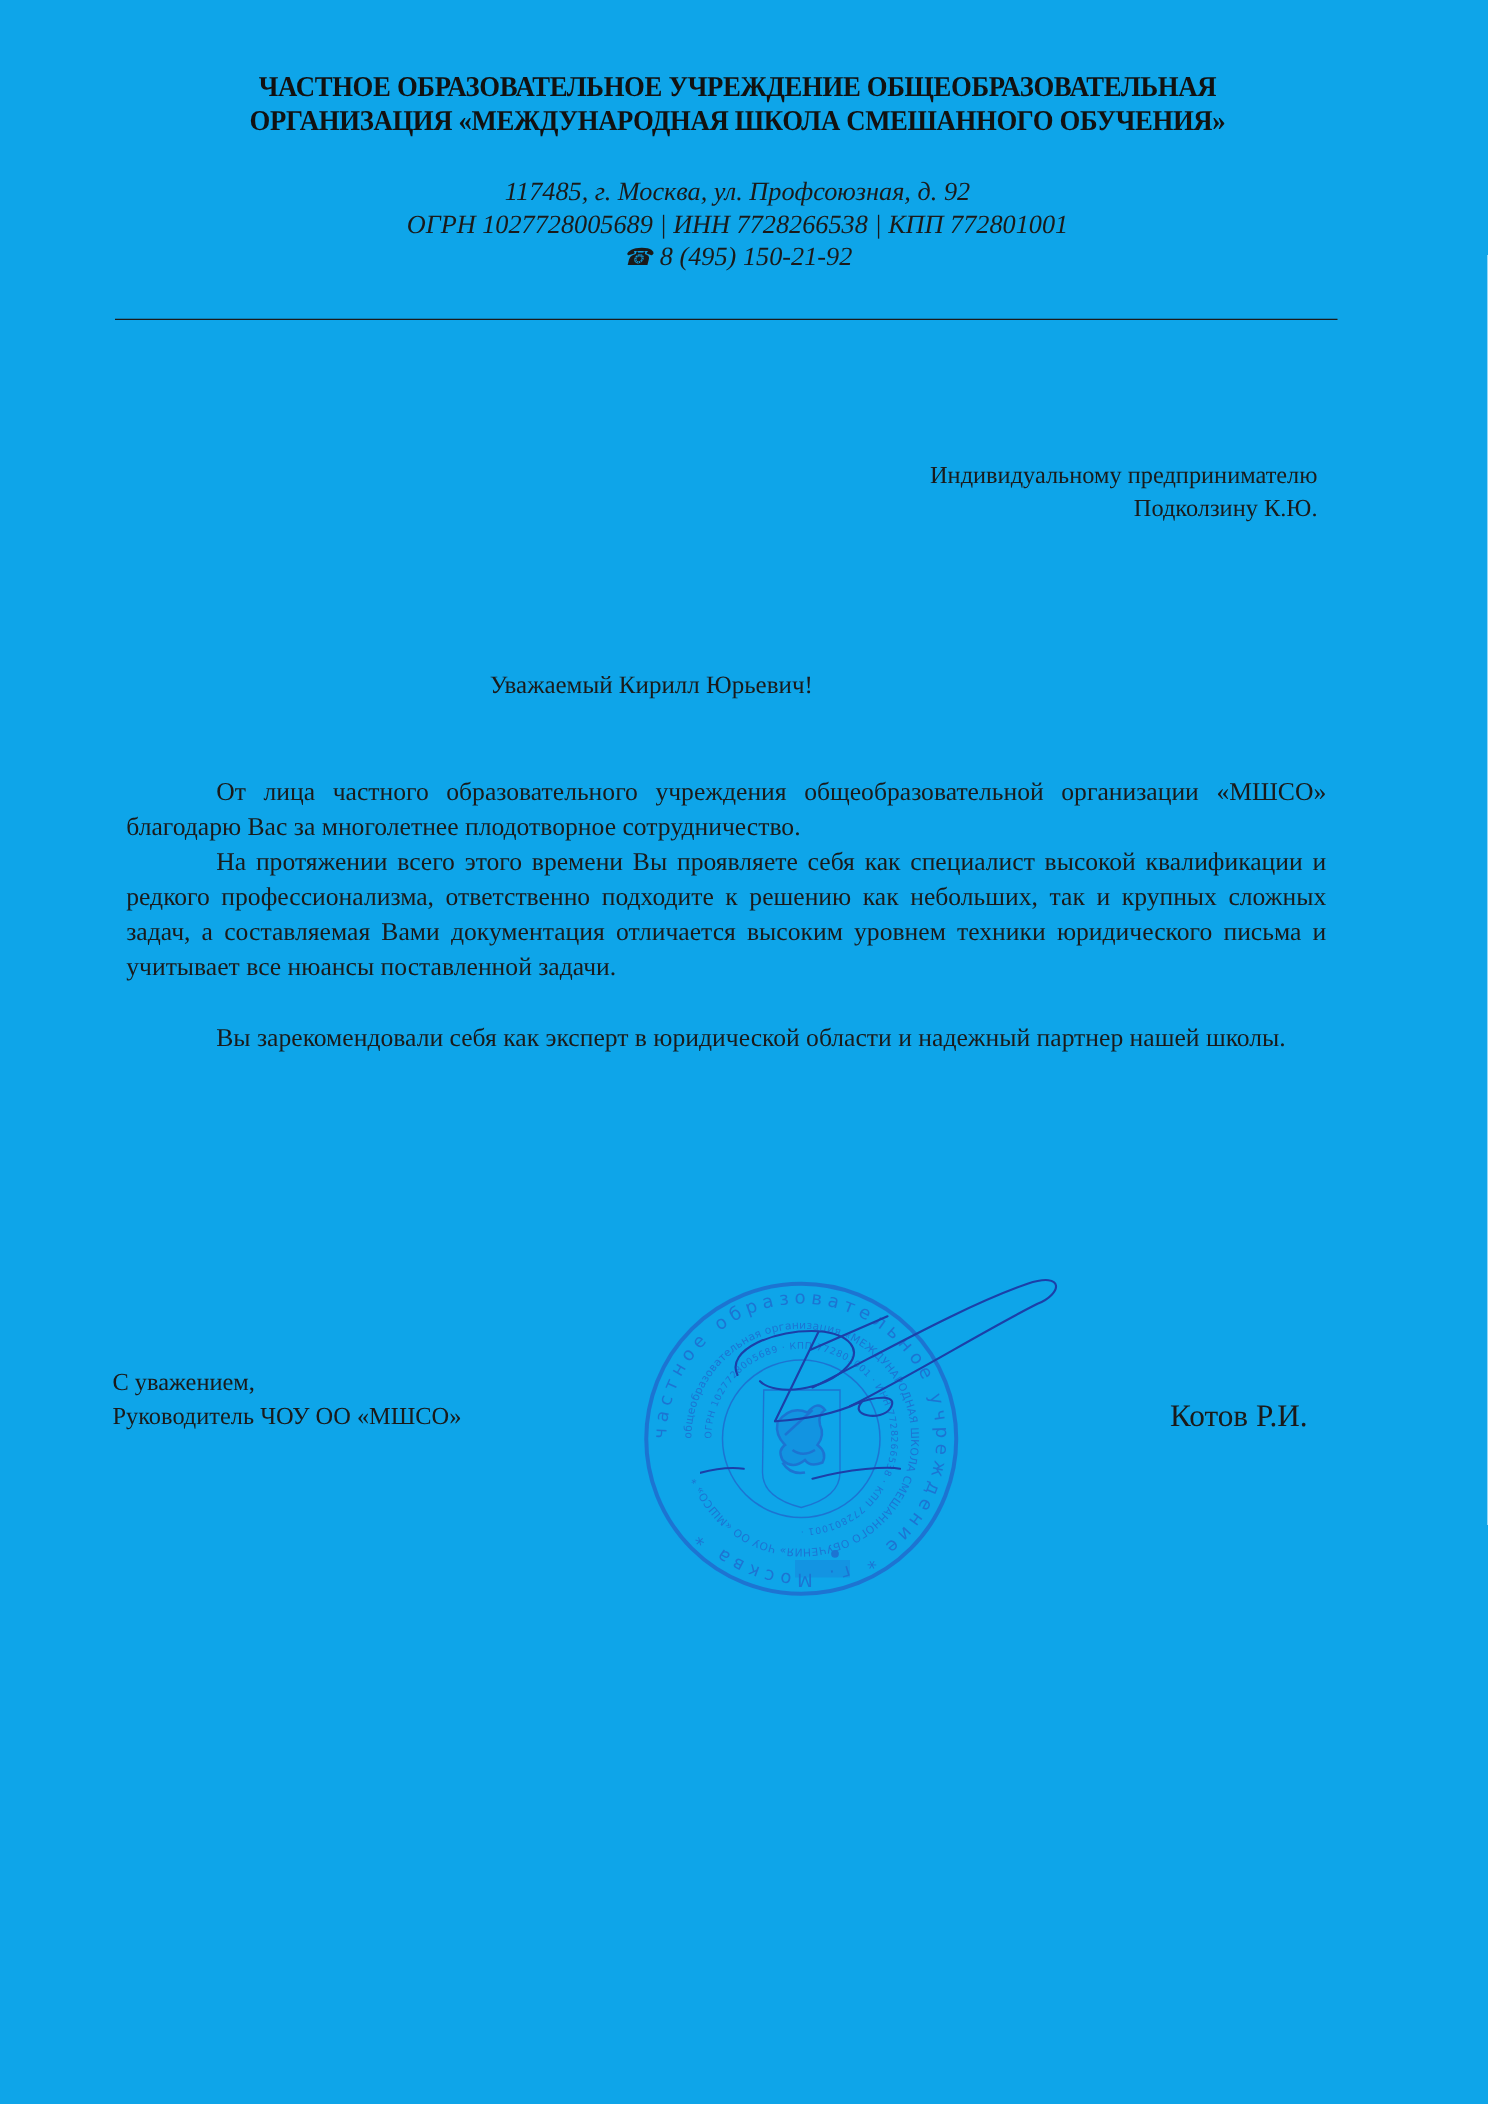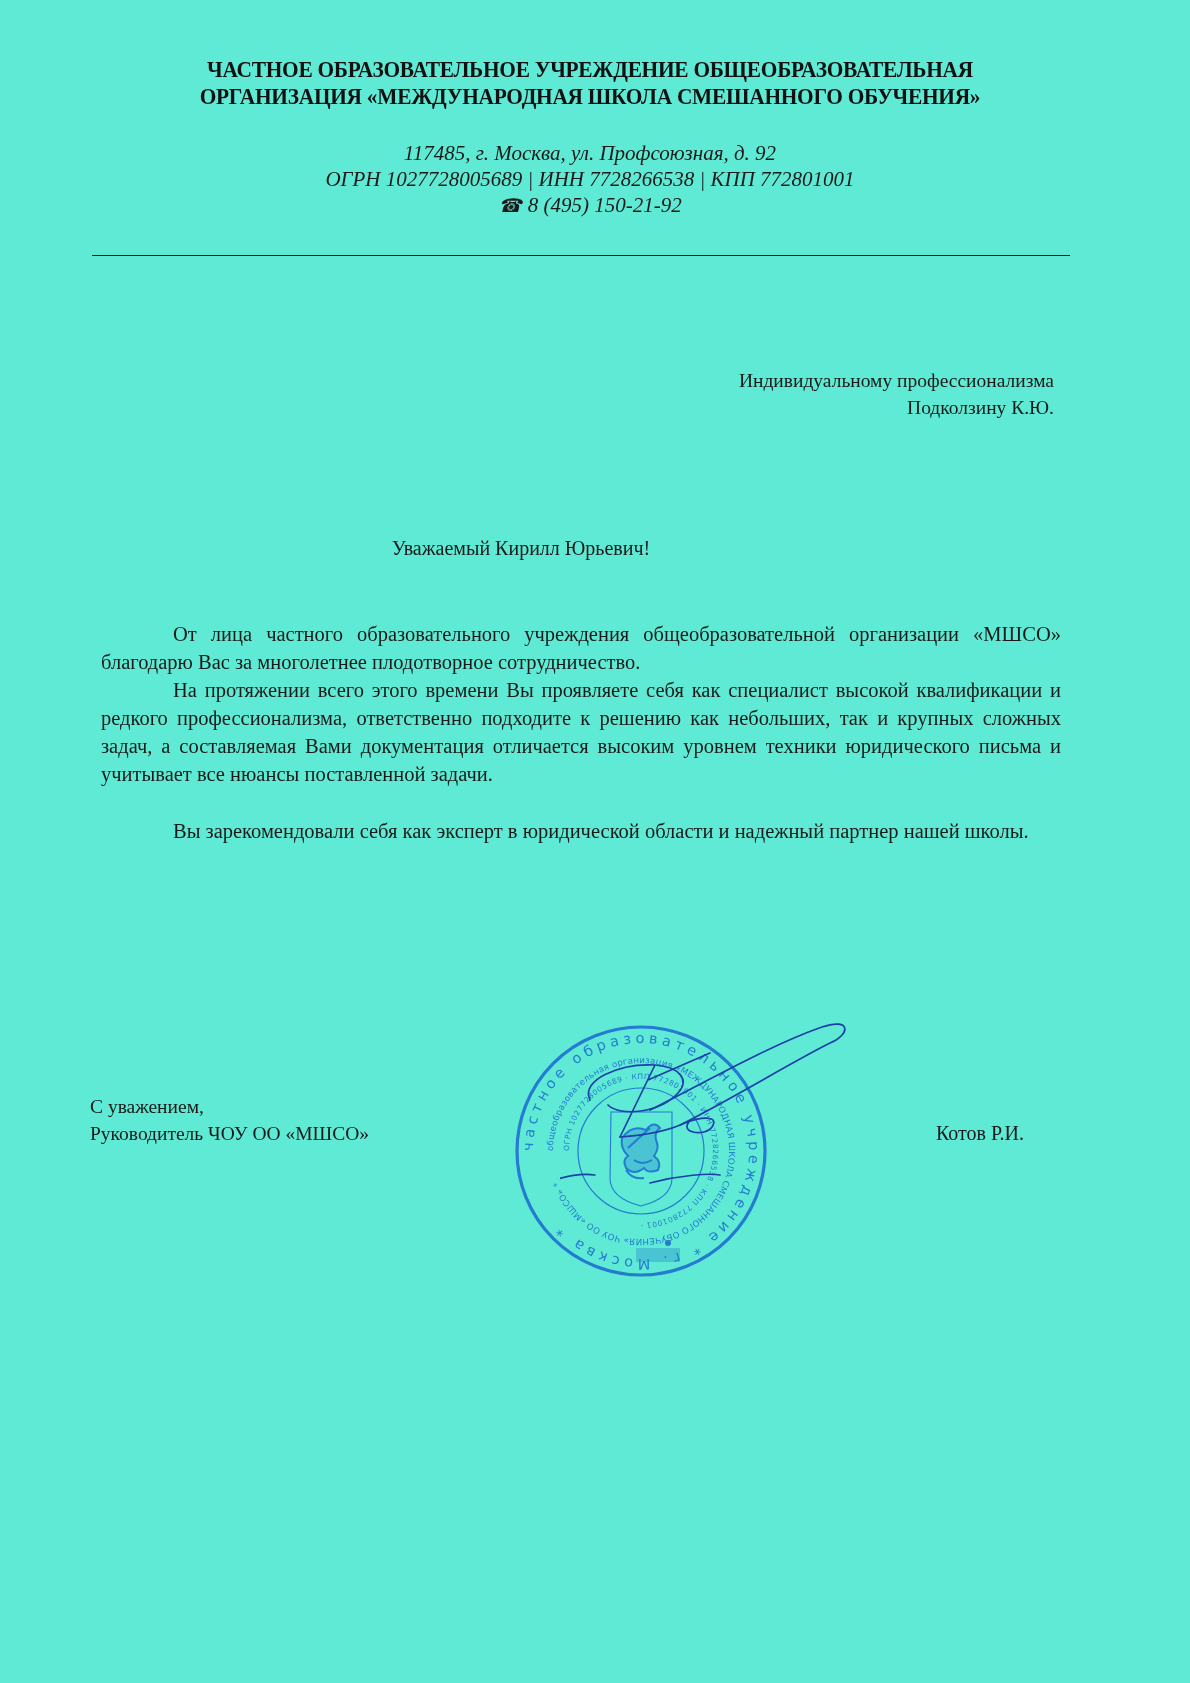--- a/index.html
+++ b/index.html
@@ -13,21 +13,21 @@
       position: relative;
       overflow: hidden;
       font-family: "Liberation Serif", "DejaVu Serif", serif;
       color: #111111;
     }
     .page {
       position: absolute;
       left: 0; top: 0;
       width: 1190px;
       height: 1683px;
-      background: #5eead4;
+      background: #0ea5e9;
     }
     .org-title {
       position: absolute;
       left: 100px;
       top: 56px;
       width: 980px;
       text-align: center;
       font-family: "Liberation Serif", serif;
       font-weight: bold;
       font-size: 23px;
@@ -105,21 +105,21 @@
       top: 1093px;
       font-size: 19.5px;
       line-height: 27px;
       color: #1a1a1a;
     }
     .closing .line { display: block; white-space: nowrap; }
     .signer {
       position: absolute;
       left: 936px;
       top: 1120px;
-      font-size: 20px;
+      font-size: 25px;
       line-height: 27px;
       color: #1a1a1a;
       white-space: nowrap;
     }
     .stamp {
       position: absolute;
       left: 510px;
       top: 1020px;
       width: 262px;
       height: 262px;
@@ -146,21 +146,21 @@
     <span class="line">117485, г. Москва, ул. Профсоюзная, д. 92</span>
     <span class="line">ОГРН 1027728005689 | ИНН 7728266538 | КПП 772801001</span>
     <span class="line">
       <span class="phone-icon">☎</span><span>8 (495) 150-21-92</span>
     </span>
   </div>
 
   <div class="rule"></div>
 
   <div class="addressee">
-    <span class="line">Индивидуальному профессионализма</span>
+    <span class="line">Индивидуальному предпринимателю</span>
     <span class="line">Подколзину К.Ю.</span>
   </div>
 
   <div class="salutation">Уважаемый Кирилл Юрьевич!</div>
 
   <div class="body-text">
     <p>От лица частного образовательного учреждения общеобразовательной организации «МШСО» благодарю Вас за многолетнее плодотворное сотрудничество.</p>
     <p>На протяжении всего этого времени Вы проявляете себя как специалист высокой квалификации и редкого профессионализма, ответственно подходите к решению как небольших, так и крупных сложных задач, а составляемая Вами документация отличается высоким уровнем техники юридического письма и учитывает все нюансы поставленной задачи.</p>
     <p class="gap">Вы зарекомендовали себя как эксперт в юридической области и надежный партнер нашей школы.</p>
   </div>

